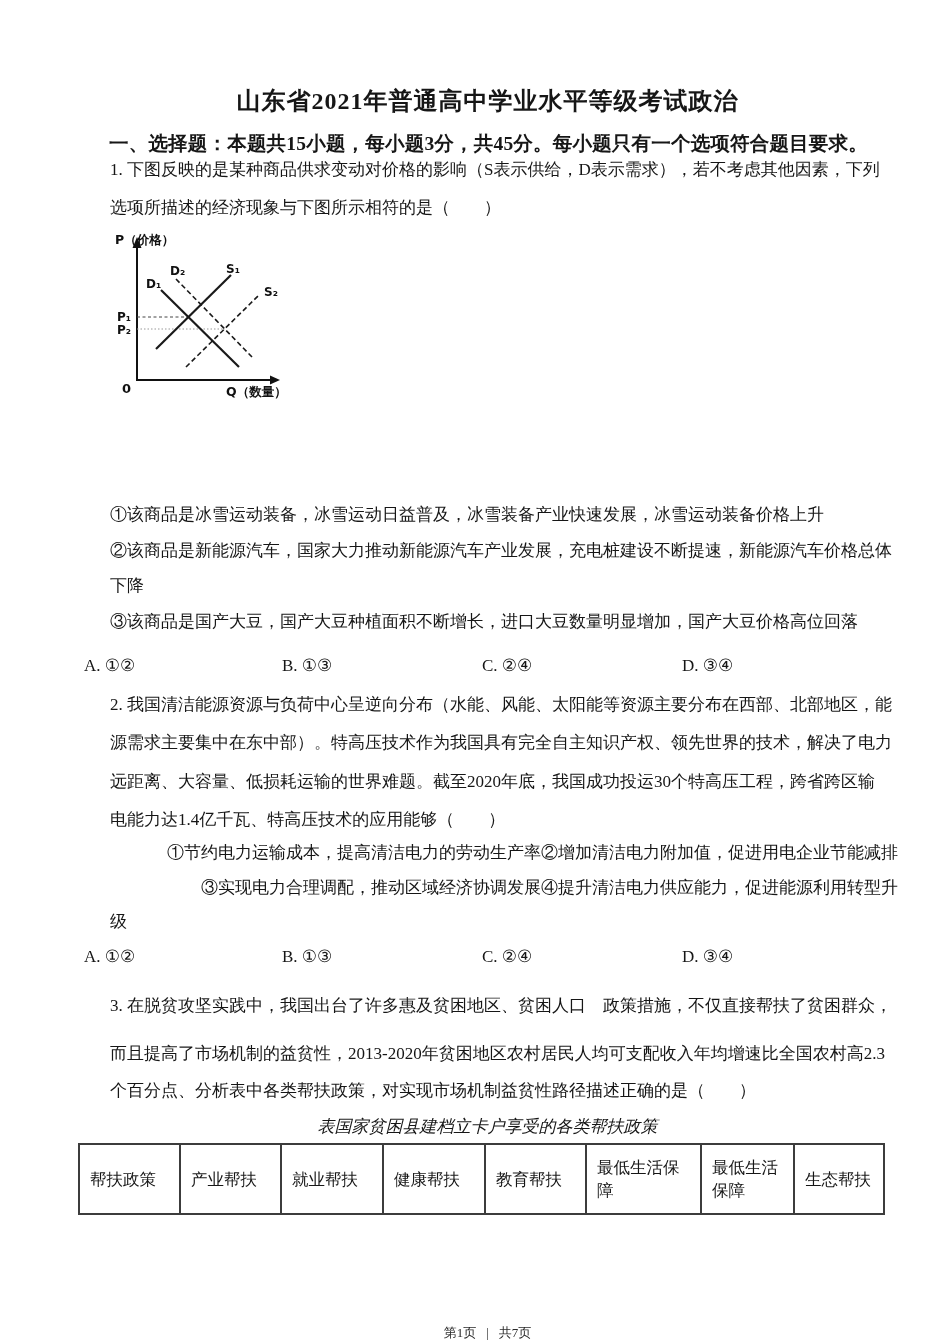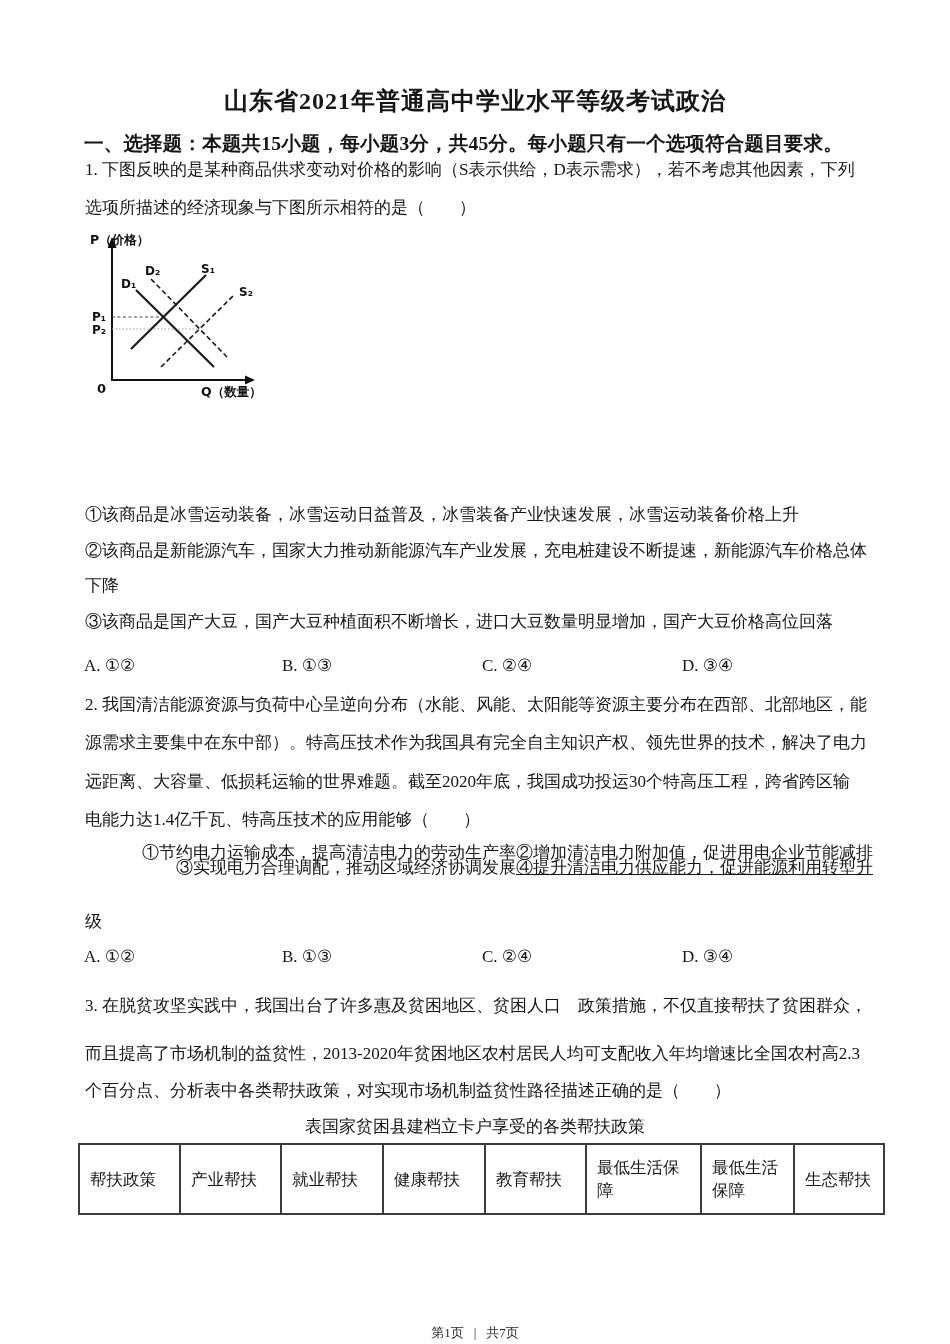--- a/index.html
+++ b/index.html
@@ -2,21 +2,21 @@
 <html><head>
 <meta charset="utf-8">
 <style>
   * { margin:0; padding:0; box-sizing:border-box; }
   html, body { background:#ffffff; }
   body {
     width:950px; height:1344px; position:relative; overflow:hidden;
     font-family:"Liberation Serif","DejaVu Serif",serif;
     color:#161616;
   }
-  .abs { position:absolute; }
+  .abs { position:absolute;padding-left:25px; }
 
   .title {
     top:85px; left:0; width:950px; text-align:center;
     font-size:24px; font-weight:700; letter-spacing:1px;
   }
   .section-heading {
     top:130px; left:84px; width:810px;
     font-size:19.5px; font-weight:700; white-space:nowrap; letter-spacing:0.2px;
   }
 
@@ -33,27 +33,27 @@
   .choice.c0 { left:0; } .choice.c1 { left:198px; }
   .choice.c2 { left:398px; } .choice.c3 { left:598px; }
   .q1-choices { top:655px; }
   .q2-choices { top:946px; }
 
   .q2-text { top:686px; left:85px; width:800px; line-height:38.4px; }
 
   .opt-row { left:85px; width:800px; font-size:17px; white-space:nowrap; }
   .opt-row .col-left { display:inline-block; width:431px;text-align:right; }
   .opt-row-1 { top:841px; }
-  .opt-row-2 { top:856px;text-decoration:underline; }
+  .opt-row-2 { top:876px; }
   .opt-overflow { top:910px; left:85px; font-size:17px; }
 
   .q3-line { left:85px; width:810px; font-size:17px; white-space:nowrap; }
   .q3-l0 { top:994px; } .q3-l1 { top:1042px; } .q3-l2 { top:1079px; }
 
-  .table-caption { top:1115px; left:0; width:950px; text-align:center; font-size:17px; }
+  .table-caption { top:1115px; left:0; width:950px; text-align:center; font-size:17px;font-style:italic; }
 
   .policy-table {
     position:absolute; top:1143px; left:78px; width:805px;
     border-collapse:collapse; table-layout:fixed; font-size:16.5px;
   }
   .policy-table td {
     border:2px solid #3c3c3c; height:70px;
     padding:2px 6px 2px 10px; vertical-align:middle; line-height:23px;
   }
 

